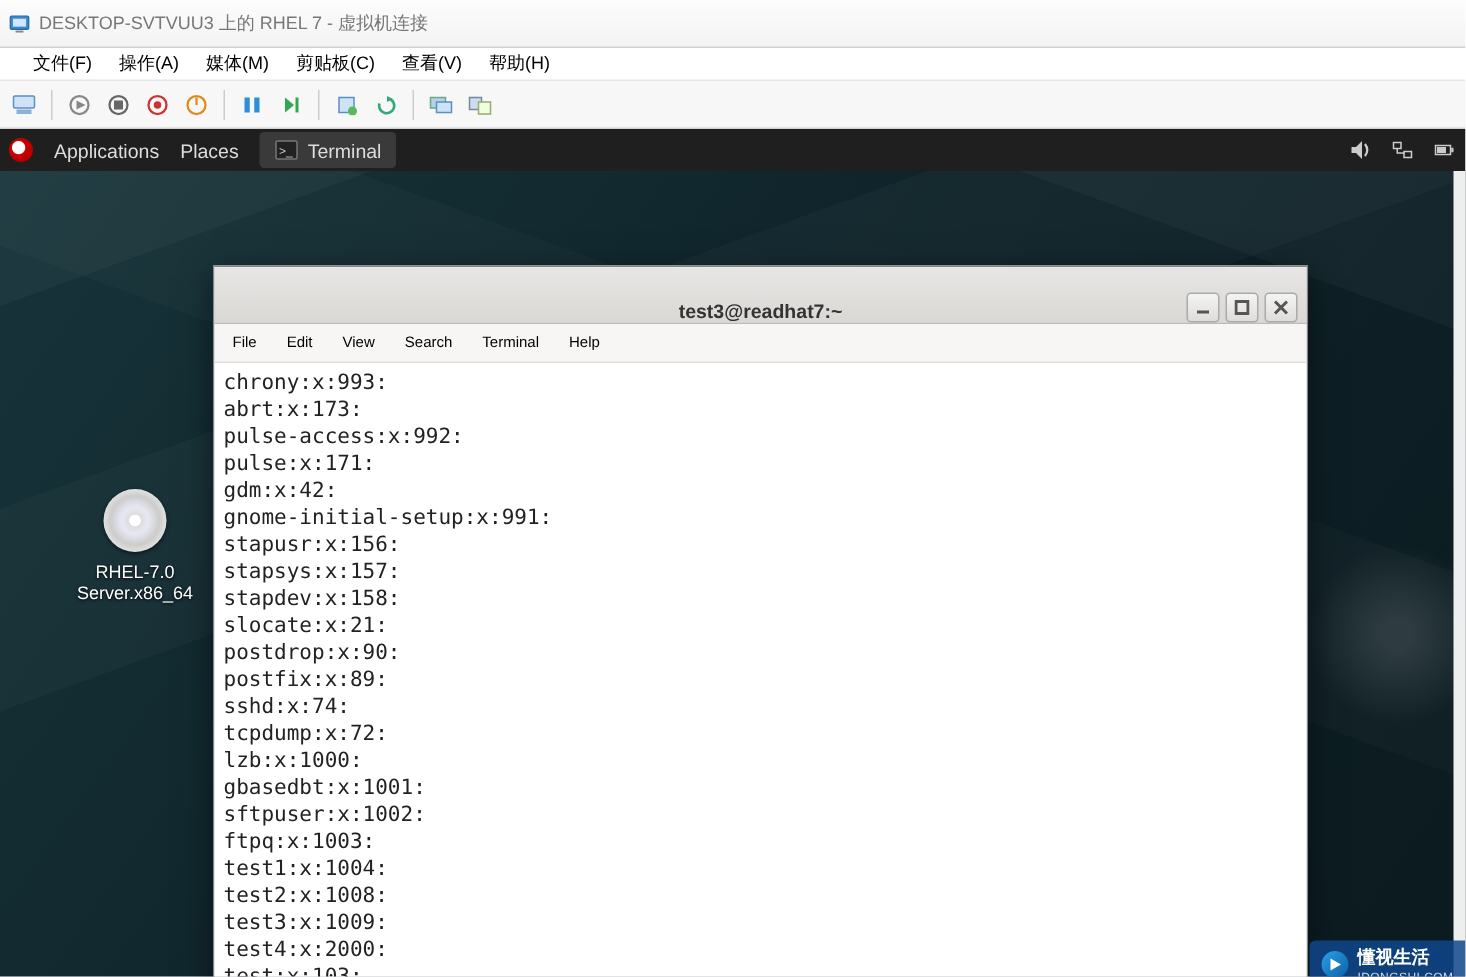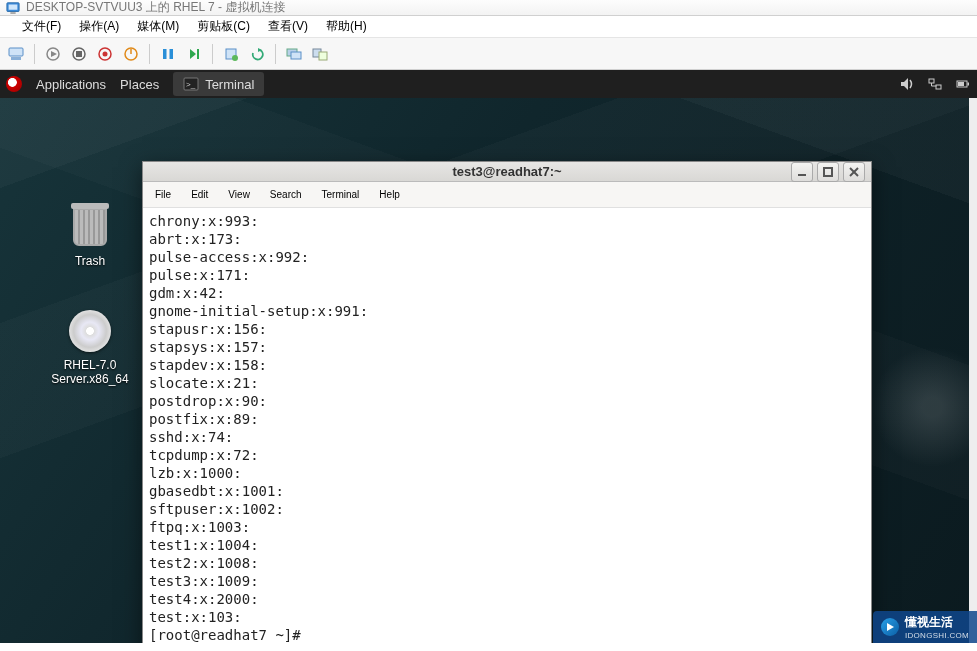--- a/index.html
+++ b/index.html
@@ -1,19 +1,19 @@
 <!DOCTYPE html>
 <html><head>
 <meta charset="utf-8">
 <style>
 * { margin: 0; padding: 0; box-sizing: border-box; }
 body { font-family: "Segoe UI", Tahoma, sans-serif; font-size: 12px; width: 977px; height: 651px; overflow: hidden; background: #fff; position: relative; }
 
 
-.host-titlebar { height: 16px; background: linear-gradient(#fdfdfd,#f3f3f3); border-bottom: 1px solid #d0d0d0; display: flex; align-items: center; padding: 0 6px; color: #777; font-size: 12px; }
+.host-titlebar { height: 32px; background: linear-gradient(#fdfdfd,#f3f3f3); border-bottom: 1px solid #d0d0d0; display: flex; align-items: center; padding: 0 6px; color: #777; font-size: 12px; }
 .host-titlebar .host-icon { width: 14px; height: 14px; margin-right: 6px; }
 .host-menubar { height: 22px; background: #fff; border-bottom: 1px solid #e5e5e5; display: flex; align-items: center; padding: 0 22px; gap: 18px; font-size: 12px; }
 .host-menubar span { cursor: default; }
 .host-toolbar { height: 32px; background: #f7f7f7; border-bottom: 1px solid #d0d0d0; display: flex; align-items: center; padding: 0 6px; gap: 6px; }
 .tb-btn { width: 20px; height: 20px; display: flex; align-items: center; justify-content: center; border: 1px solid transparent; border-radius: 2px; }
 .tb-sep { width: 1px; height: 20px; background: #ccc; margin: 0 2px; }
 
 
 .gnome-panel { height: 28px; background: #1f1f1f; color: #ddd; display: flex; align-items: center; padding: 0 6px; gap: 14px; font-size: 13px; }
 .gnome-panel .rhel-logo { width: 16px; height: 16px; background: radial-gradient(circle at 40% 40%, #fff 30%, #c00 35%, #900 100%); border-radius: 50%; }
@@ -39,21 +39,21 @@
 .dicon .glyph { width: 48px; height: 42px; margin: 0 auto 6px; display:flex; align-items:center; justify-content:center; }
 .folder-shape { width:44px; height:34px; background:#c9a26a; border-radius:2px; position:relative; }
 .folder-shape:before { content:""; position:absolute; top:-5px; left:2px; width:16px; height:6px; background:#c9a26a; border-radius:2px 2px 0 0; }
 .folder-shape .home-svg { position:absolute; left:12px; top:8px; }
 .trash-shape { width:34px; height:38px; border:2px solid #aaa; border-radius:0 0 6px 6px; background: repeating-linear-gradient(90deg,#bbb 0 3px,#999 3px 5px); position:relative; }
 .trash-shape:before { content:""; position:absolute; top:-7px; left:-4px; right:-4px; height:6px; background:#bbb; border-radius:2px; }
 .disc-shape { width:42px; height:42px; border-radius:50%; background: radial-gradient(circle,#fff 12%,#ddd 14%,#e8e8f5 30%,#ccc 55%,#eee 80%); box-shadow:0 1px 3px rgba(0,0,0,.6); }
 
 
 .term-window { position: absolute; left: 142px; top: 63px; width: 730px; background: #fff; border: 1px solid #888; box-shadow: 0 6px 20px rgba(0,0,0,.5); }
-.term-titlebar { height: 20px; background: linear-gradient(#e7e6e4,#d9d8d5); border-bottom: 1px solid #bbb; display: flex; align-items: center; position: relative; }
+.term-titlebar { height: 38px; background: linear-gradient(#e7e6e4,#d9d8d5); border-bottom: 1px solid #bbb; display: flex; align-items: flex-end; position: relative; }
 .term-title-text { position:absolute; left:50%; transform:translateX(-50%); font-weight: bold; font-size: 13px; color:#333; }
 .term-ctrls { margin-left: auto; display: flex; gap: 4px; padding-right: 6px; }
 .term-btn { width: 22px; height: 20px; background: linear-gradient(#f4f4f2,#dedddb); border: 1px solid #aaa; border-radius: 3px; display:flex; align-items:center; justify-content:center; font-size:11px; cursor:pointer; color:#555;}
 .term-btn svg { width:10px; height:10px; stroke:#555; stroke-width:2; fill:none; }
 .term-menubar { height: 26px; display: flex; align-items: center; gap: 20px; padding: 0 12px; font-size: 10px; border-bottom: 1px solid #e0e0e0; background:#f7f6f4; }
 .term-content { font-family: "DejaVu Sans Mono","Courier New",monospace; font-size: 14px; line-height: 18px; padding: 4px 6px; white-space: pre; background:#fff; color:#222; height:460px; overflow:hidden;}
 
 
 .watermark { position:absolute; right:0; bottom:0; background: rgba(15,70,140,.85); color:#fff; font-size:11px; padding:3px 8px; display:flex; align-items:center; gap:6px; border-top-left-radius:4px;}
 .watermark .wm-logo { width:18px; height:18px; border-radius:50%; background:linear-gradient(135deg,#2aa0e8,#0b5fa5); display:flex; align-items:center; justify-content:center;}
@@ -185,26 +185,20 @@
         <rect x="3" y="6" width="6" height="4" fill="#ccc"></rect>
       </svg>
   </div>
 </div>
 
 <div class="desktop">
 
   <div class="scroll-track"></div>
 
 
-  <div class="dicon" style="left:30px; top:108px;">
-    <div class="glyph">
-        <div class="trash-shape"></div>
-      </div>
-    <div>Trash</div>
-  </div>
 
   <div class="dicon" style="left:30px; top:212px;">
     <div class="glyph">
         <div class="disc-shape"></div>
       </div>
     <div>RHEL-7.0 Server.x86_64</div>
   </div>
 
   <div class="term-window">
     <div class="term-titlebar">

